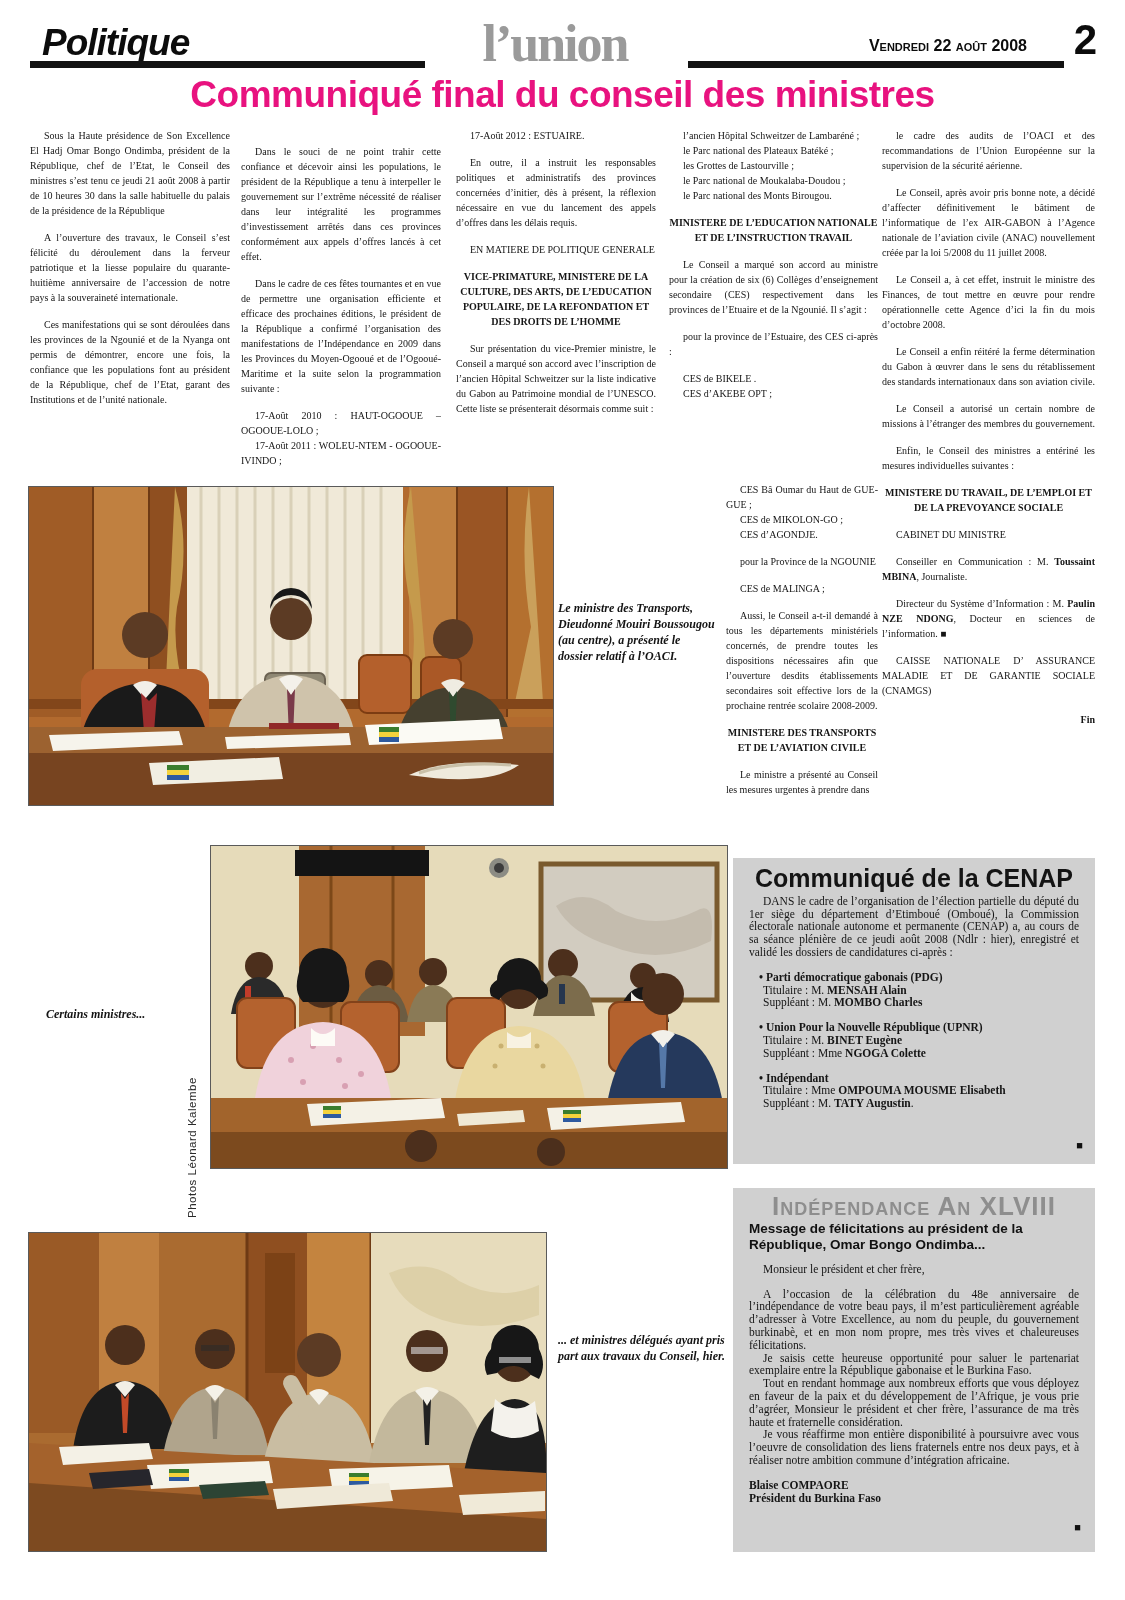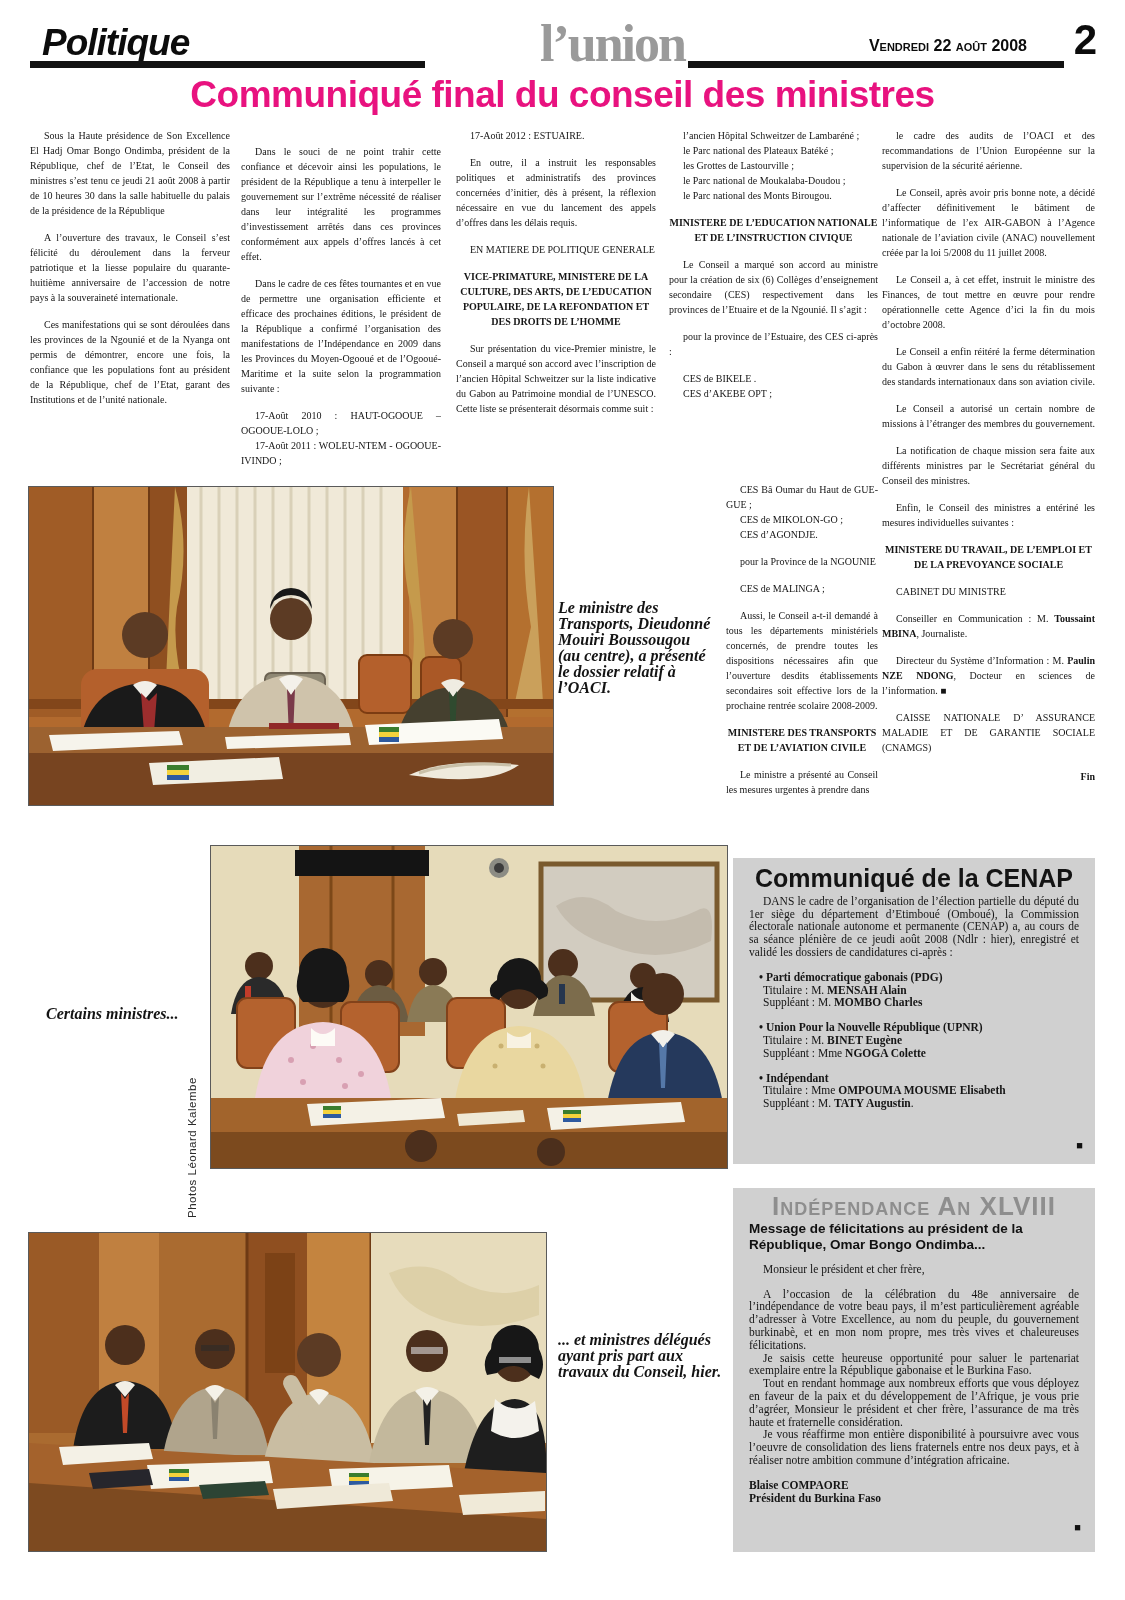--- a/index.html
+++ b/index.html
@@ -11,21 +11,21 @@
   
   .section-title {
     position:absolute; left:30px; top:22px;
     font-family:"Liberation Sans","DejaVu Sans",sans-serif;
     font-size:37px; font-weight:bold; font-style:italic; letter-spacing:-1px; color:#0c0c0c;margin-left:12px;
   }
   .rule { position:absolute; height:7px; background:#121212; top:61px; }
   .rule-left  { left:30px;  width:395px; }
   .rule-right { left:688px; width:376px; }
   .masthead {
-    position:absolute; left:425px; top:14px; width:260px; text-align:right;
+    position:absolute; left:425px; top:14px; width:260px; text-align:center;
     font-family:"Liberation Serif","DejaVu Serif",serif;
     font-size:52px; font-weight:bold; letter-spacing:-2px; color:#9a9a9a;
   }
   .issue-date {
     position:absolute; right:98px; top:37px;
     font-family:"Liberation Sans","DejaVu Sans",sans-serif;
     font-variant:small-caps; font-size:16px; font-weight:bold; color:#0c0c0c;
   }
   .page-number {
     position:absolute; right:28px; top:16px;
@@ -45,21 +45,21 @@
   .flow p.line    { margin-top:0; }
   .flow p.cont    { margin-top:0; }
   .flow p.subhead { margin-top:12px; font-weight:bold; text-align:center; text-indent:0; }
   .flow p.bullet  { margin-top:12px; font-weight:bold; text-indent:10px; text-align:left; }
   .flow p.fin     { margin-top:14px; font-weight:bold; text-align:right; text-indent:0; }
   .flow span.b    { font-weight:bold; }
   
   .photo { position:absolute; border:1px solid #5a5a5a; background:#c8a06a; }
   .photo svg { display:block; }
   .caption {
-    position:absolute; font-size:16px; font-weight:bold; font-style:italic;
+    position:absolute; font-size:12px; font-weight:bold; font-style:italic;
     line-height:16px; color:#141414;
   }
   .photo-credit {
     position:absolute; writing-mode:vertical-rl; transform:rotate(180deg);
     font-family:"Liberation Sans","DejaVu Sans",sans-serif;
     font-size:11.5px; color:#2a2a2a; letter-spacing:0.5px;
   }
   
   .grey-box {
     position:absolute; background:#d0d0d0; padding:12px 16px 14px 16px;
@@ -116,21 +116,21 @@
       <p class="para">EN MATIERE DE POLITIQUE GENERALE</p>
       <p class="subhead">VICE-PRIMATURE, MINISTERE DE LA CULTURE, DES ARTS, DE L’EDUCATION POPULAIRE, DE LA REFONDATION ET DES DROITS DE L’HOMME</p>
       <p class="para">Sur présentation du vice-Premier ministre, le Conseil a marqué son accord avec l’inscription de l’ancien Hôpital Schweitzer sur la liste indicative du Gabon au Patrimoine mondial de l’UNESCO. Cette liste se présenterait désormais comme suit :</p>
     </div>
   <div class="col flow" style="left:669px; top:128px; width:209px; height:352px;">
       <p class="para">l’ancien Hôpital Schweitzer de Lambaréné ;</p>
       <p class="line">le Parc national des Plateaux Batéké ;</p>
       <p class="line">les Grottes de Lastourville ;</p>
       <p class="line">le Parc national de Moukalaba-Doudou ;</p>
       <p class="line">le Parc national des Monts Birougou.</p>
-      <p class="subhead">MINISTERE DE L’EDUCATION NATIONALE ET DE L’INSTRUCTION CIVIQUE</p>
+      <p class="subhead">MINISTERE DE L’EDUCATION NATIONALE ET DE L’INSTRUCTION TRAVAIL</p>
       <p class="para">Le Conseil a marqué son accord au ministre pour la création de six (6) Collèges d’enseignement secondaire (CES) respectivement dans les provinces de l’Etuaire et de la Ngounié. Il s’agit :</p>
       <p class="para">pour la province de l’Estuaire, des CES ci-après :</p>
       <p class="para">CES de BIKELE .</p>
       <p class="line">CES d’AKEBE OPT ;</p>
     </div>
   <div class="col flow" style="left:726px; top:482px; width:152px; height:356px;">
       <p class="para">CES Bâ Oumar du Haut de GUE-GUE ;</p>
       <p class="line">CES de MIKOLON-GO ;</p>
       <p class="line">CES d’AGONDJE.</p>
       <p class="para">pour la Province de la NGOUNIE</p>
@@ -138,21 +138,20 @@
       <p class="para">Aussi, le Conseil a-t-il demandé à tous les départements ministériels concernés, de prendre toutes les dispositions nécessaires afin que l’ouverture desdits établissements secondaires soit effective lors de la prochaine rentrée scolaire 2008-2009.</p>
       <p class="subhead">MINISTERE DES TRANSPORTS ET DE L’AVIATION CIVILE</p>
       <p class="para">Le ministre a présenté au Conseil les mesures urgentes à prendre dans</p>
     </div>
   <div class="col flow" style="left:882px; top:128px; width:213px; height:720px;">
       <p class="para">le cadre des audits de l’OACI et des recommandations de l’Union Européenne sur la supervision de la sécurité aérienne.</p>
       <p class="para">Le Conseil, après avoir pris bonne note, a décidé d’affecter définitivement le bâtiment de l’informatique de l’ex AIR-GABON à l’Agence nationale de l’aviation civile (ANAC) nouvellement créée par la loi 5/2008 du 11 juillet 2008.</p>
       <p class="para">Le Conseil a, à cet effet, instruit le ministre des Finances, de tout mettre en œuvre pour rendre opérationnelle cette Agence d’ici la fin du mois d’octobre 2008.</p>
       <p class="para">Le Conseil a enfin réitéré la ferme détermination du Gabon à œuvrer dans le sens du rétablissement des standards internationaux dans son aviation civile.</p>
       <p class="para">Le Conseil a autorisé un certain nombre de missions à l’étranger des membres du gouvernement.</p>
-      <p class="para">La notification de chaque mission sera faite aux différents ministres par le Secrétariat général du Conseil des ministres.</p>
       <p class="para">Enfin, le Conseil des ministres a entériné les mesures individuelles suivantes :</p>
       <p class="subhead">MINISTERE DU TRAVAIL, DE L’EMPLOI ET DE LA PREVOYANCE SOCIALE</p>
       <p class="para">CABINET DU MINISTRE</p>
       <p class="para"><span>Conseiller en Communication : M. </span><span class="b">Toussaint MBINA</span><span>, Journaliste.</span></p>
       <p class="para"><span>Directeur du Système d’Information : M. </span><span class="b">Paulin NZE NDONG</span><span>, Docteur en sciences de l’information.  ■</span></p>
       <p class="para">CAISSE NATIONALE D’ ASSURANCE MALADIE ET DE GARANTIE SOCIALE (CNAMGS)</p>
       <p class="fin">Fin</p>
     </div>
 
   <div class="photo" style="left:28px; top:486px; width:524px; height:318px;">

